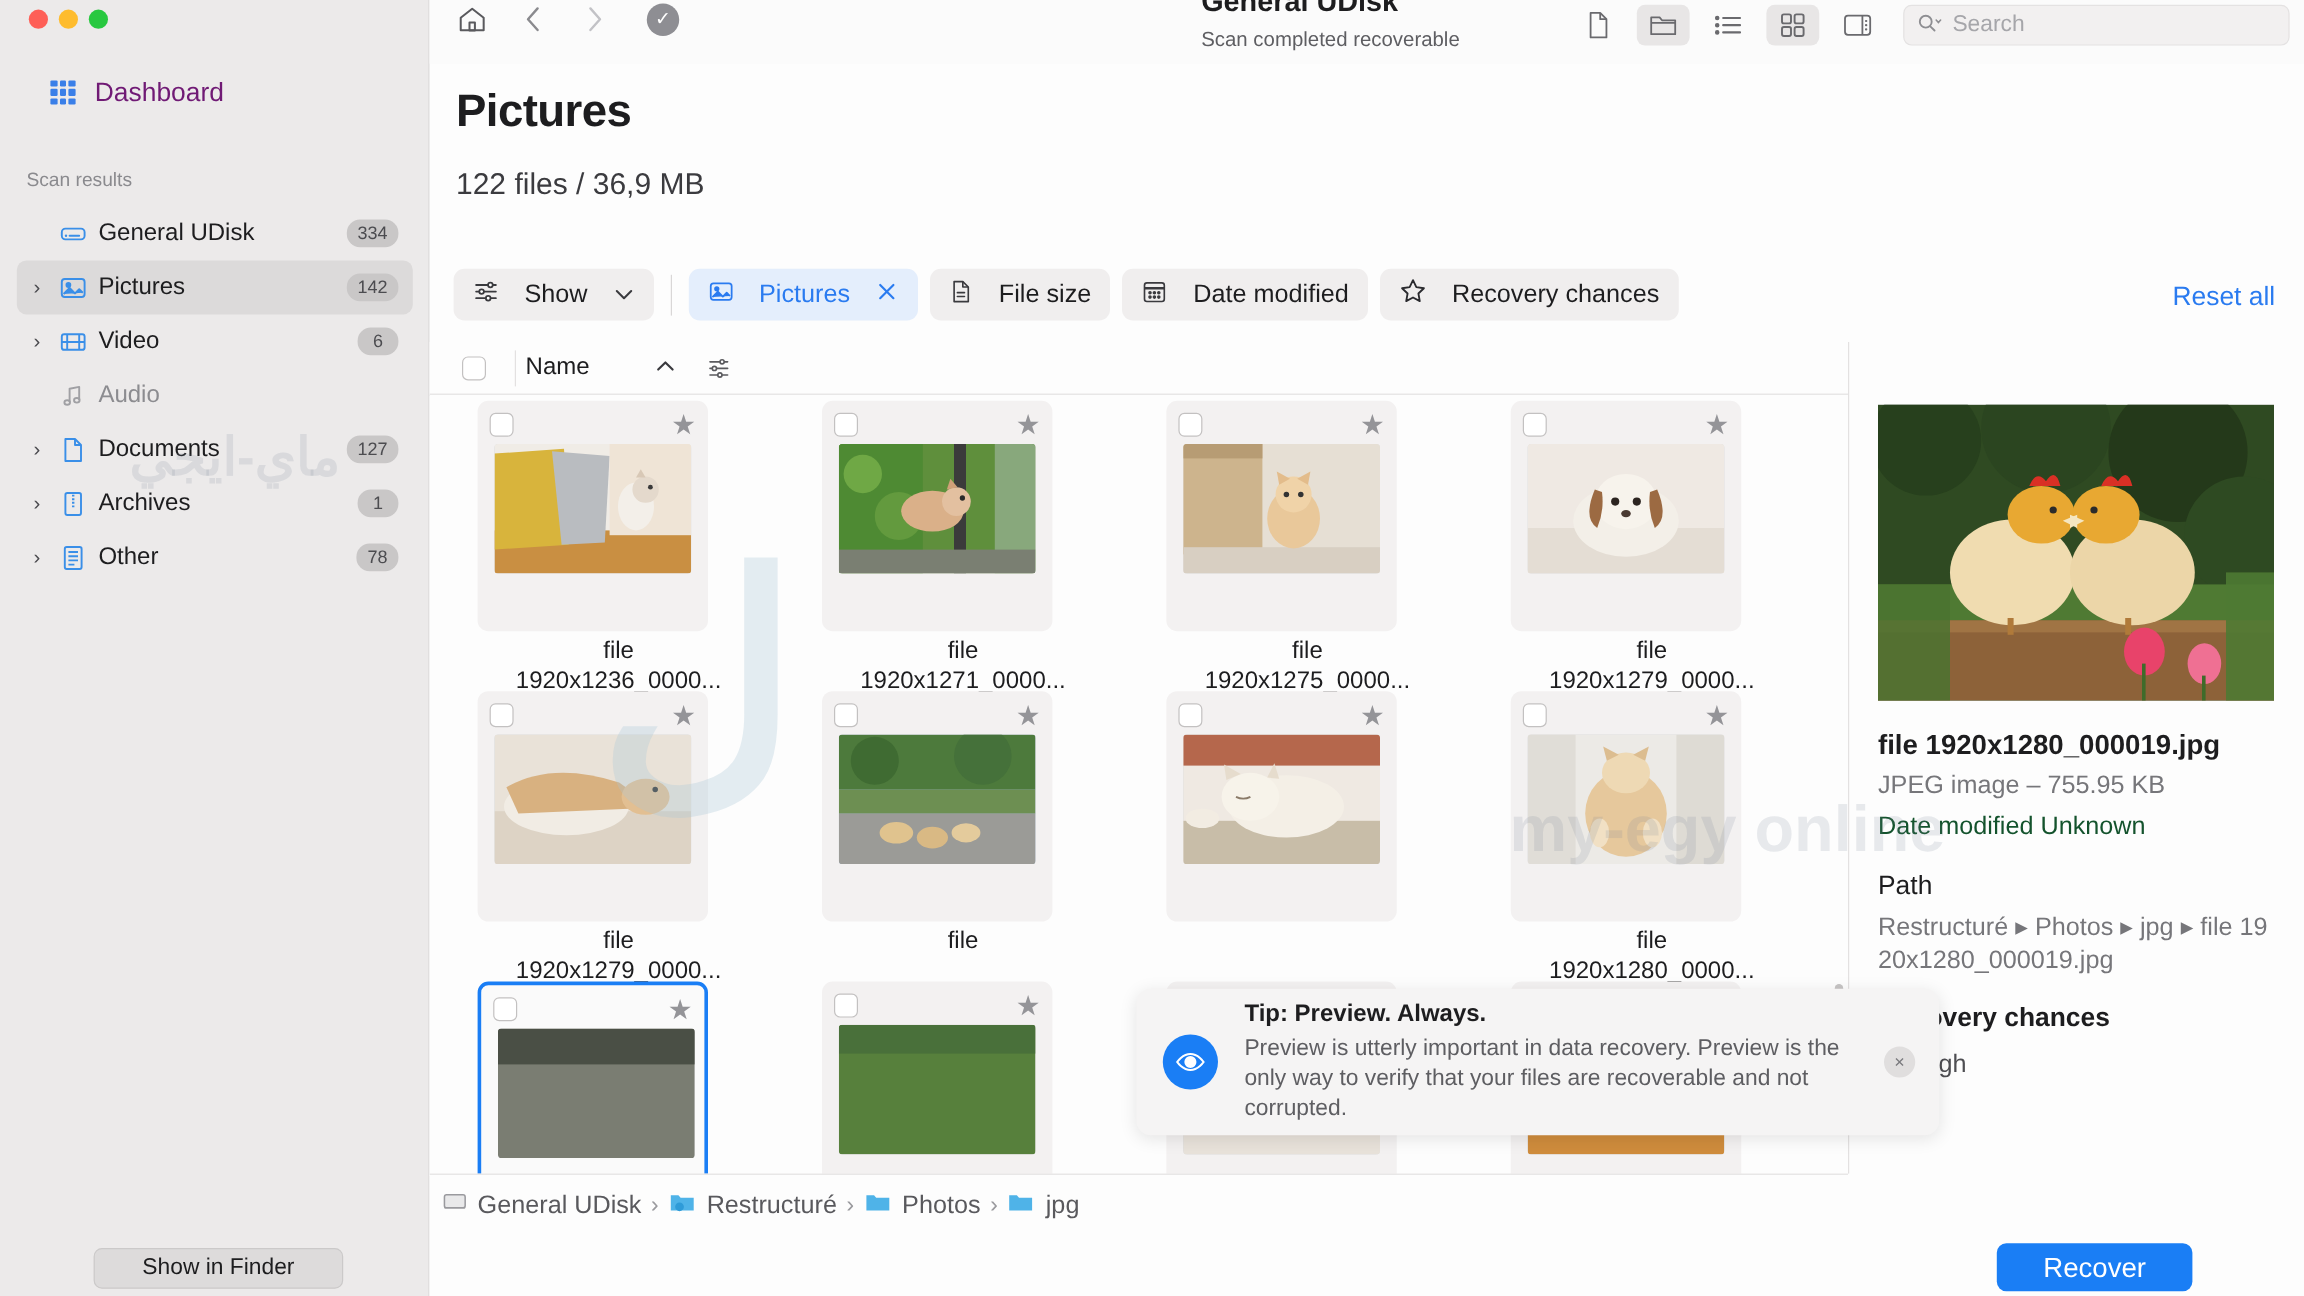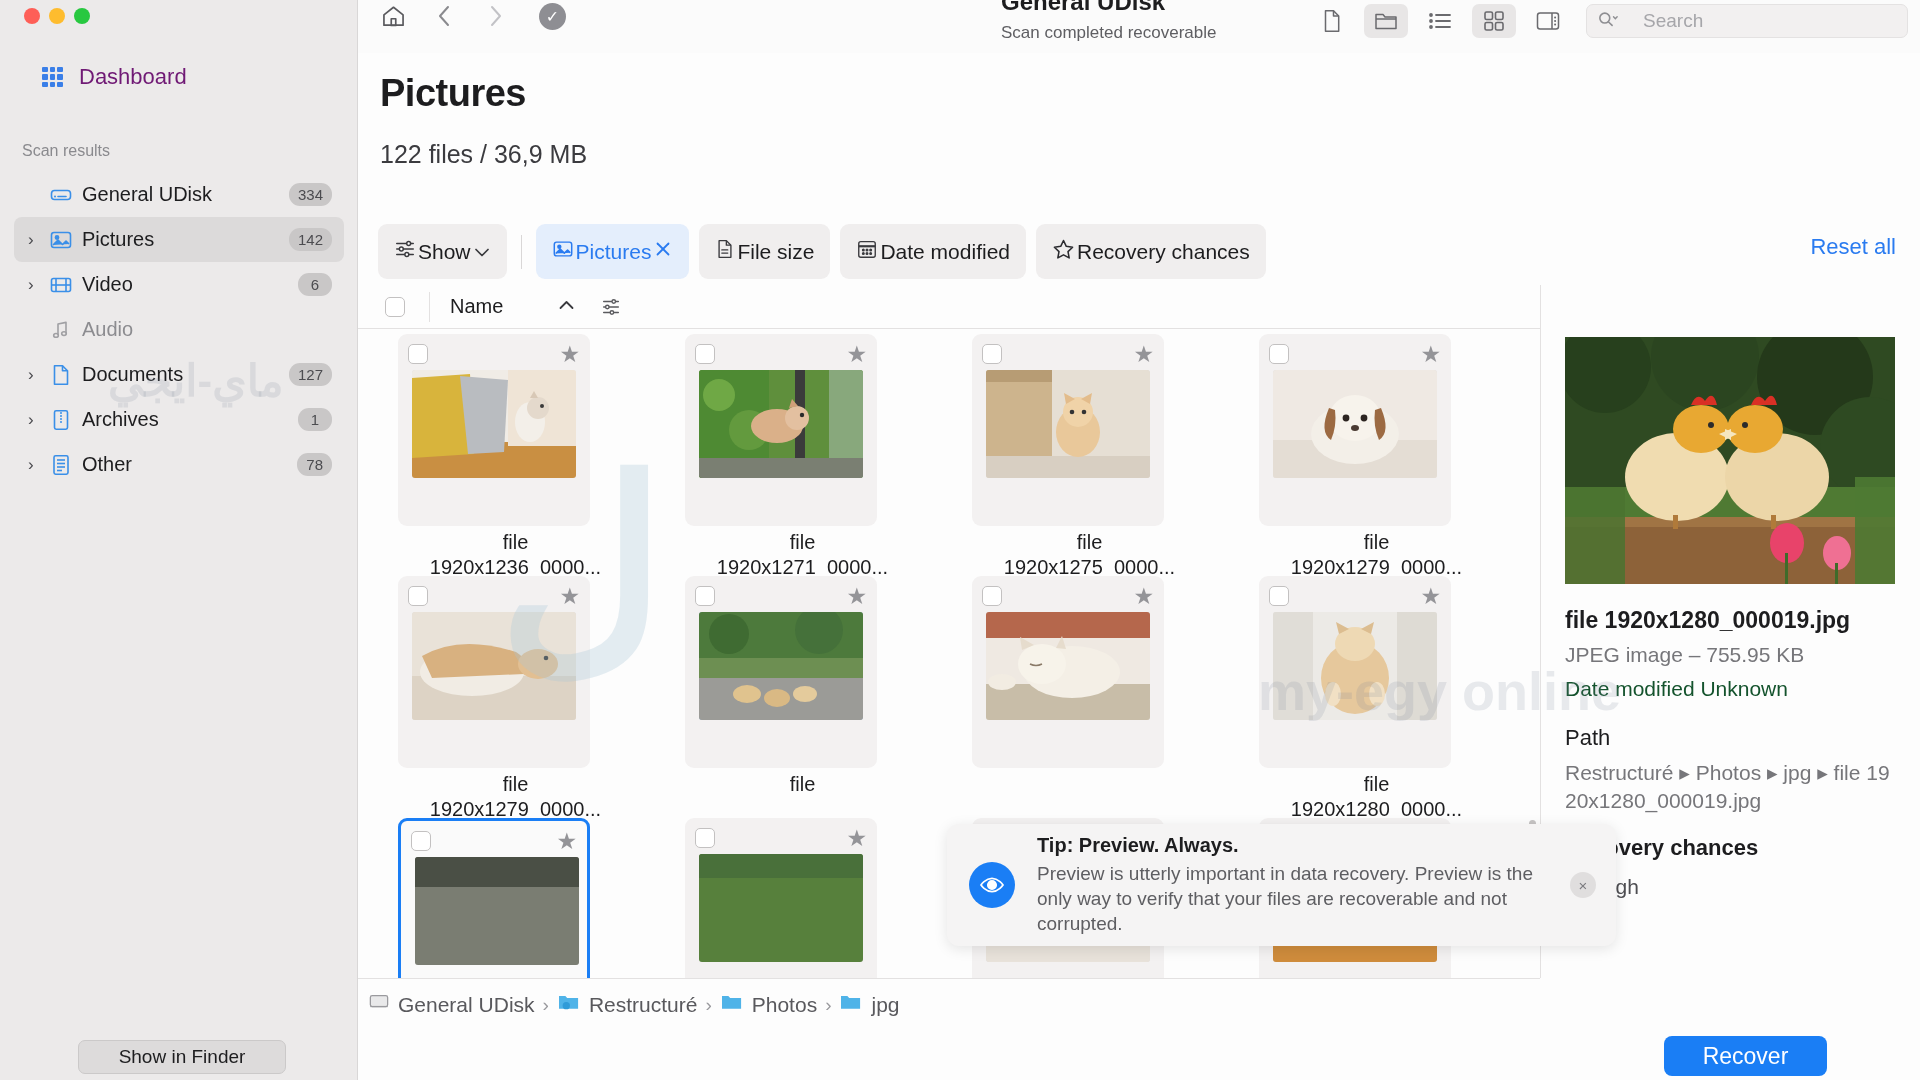--- a/index.html
+++ b/index.html
@@ -114,42 +114,42 @@
   }
   .tb-btn {
     width: 44px; height: 34px; border-radius: 7px;
     display: flex; align-items: center; justify-content: center;
     color: #6a6a6e;
   }
   .tb-btn.on { background: #e8e6e6; }
   .searchbox {
     width: 322px; height: 34px;
     background: #f2f0f0; border: 1px solid #e4e2e2; border-radius: 7px;
-    display: flex; align-items: center; padding: 0 10px; gap: 24px;
+    display: flex; align-items: center; padding: 0 10px; gap: 8px;
     margin-left: 6px;
   }
   .searchbox .ph { font-size: 19px; color: #a6a6aa; }
 
   .page-title {
     position: absolute; left: 22px; top: 72px;
     font-size: 38px; font-weight: bold; color: #1d1d1f; letter-spacing: -0.5px;
   }
   .page-sub {
     position: absolute; left: 22px; top: 140px;
     font-size: 25px; color: #3b3b3f;
   }
 
   
   .filterbar {
     position: absolute; left: 20px; top: 224px;
     display: flex; align-items: center; gap: 10px;
   }
   .chip {
-    height: 55px; border-radius: 9px; background: #f0eeee;
-    display: flex; align-items: center; gap: 2px;
+    height: 43px; border-radius: 9px; background: #f0eeee;
+    display: flex; align-items: center; gap: 21px;
     padding: 16px 16px; font-size: 21px; color: #1d1d1f;
     white-space: nowrap;
   }
   .chip.sel { background: #e4eefc; color: #2a7bf0; }
   .chip-div { width: 1px; height: 34px; background: #d9d7d7; margin: 0 4px; }
   .reset-all {
     position: absolute; right: 24px; top: 234px;
     font-size: 22px; color: #2a7bf0;
   }
 
@@ -160,21 +160,21 @@
     background: #fdfdfd;
     border-bottom: 1px solid #e3e1e1;
     display: flex; align-items: center;
   }
   .cb {
     width: 20px; height: 20px; border: 1px solid #c3c1c1;
     border-radius: 5px; background: #fff;
   }
   .colhdr .cb { margin-left: 27px; }
   .col-sep { width: 1px; height: 30px; background: #e3e1e1; margin-left: 24px; }
-  .col-name { font-size: 20px; color: #1d1d1f; margin-left: 20px; }
+  .col-name { font-size: 20px; color: #1d1d1f; margin-left: 8px; }
   .col-sort { margin-left: 54px; font-size: 17px; color: #3a3a3e; }
   .col-filter { margin-left: 24px; color: #5a5a5e; display: flex; }
 
   .zoomslider {
     position: absolute; right: 42px; top: 300px;
     width: 180px; height: 14px;
   }
   .zs-track { position: absolute; left: 0; top: 5px; width: 180px; height: 4px; background: #e0dede; border-radius: 2px; }
   .zs-fill  { position: absolute; left: 0; top: 5px; width: 26px; height: 4px; background: #1a7ef5; border-radius: 2px; }
   .zs-knob  { position: absolute; left: 20px; top: -5px; width: 22px; height: 24px; background: #fff; border: 1px solid #d4d2d2; border-radius: 11px; box-shadow: 0 1px 3px rgba(0,0,0,.18); }

